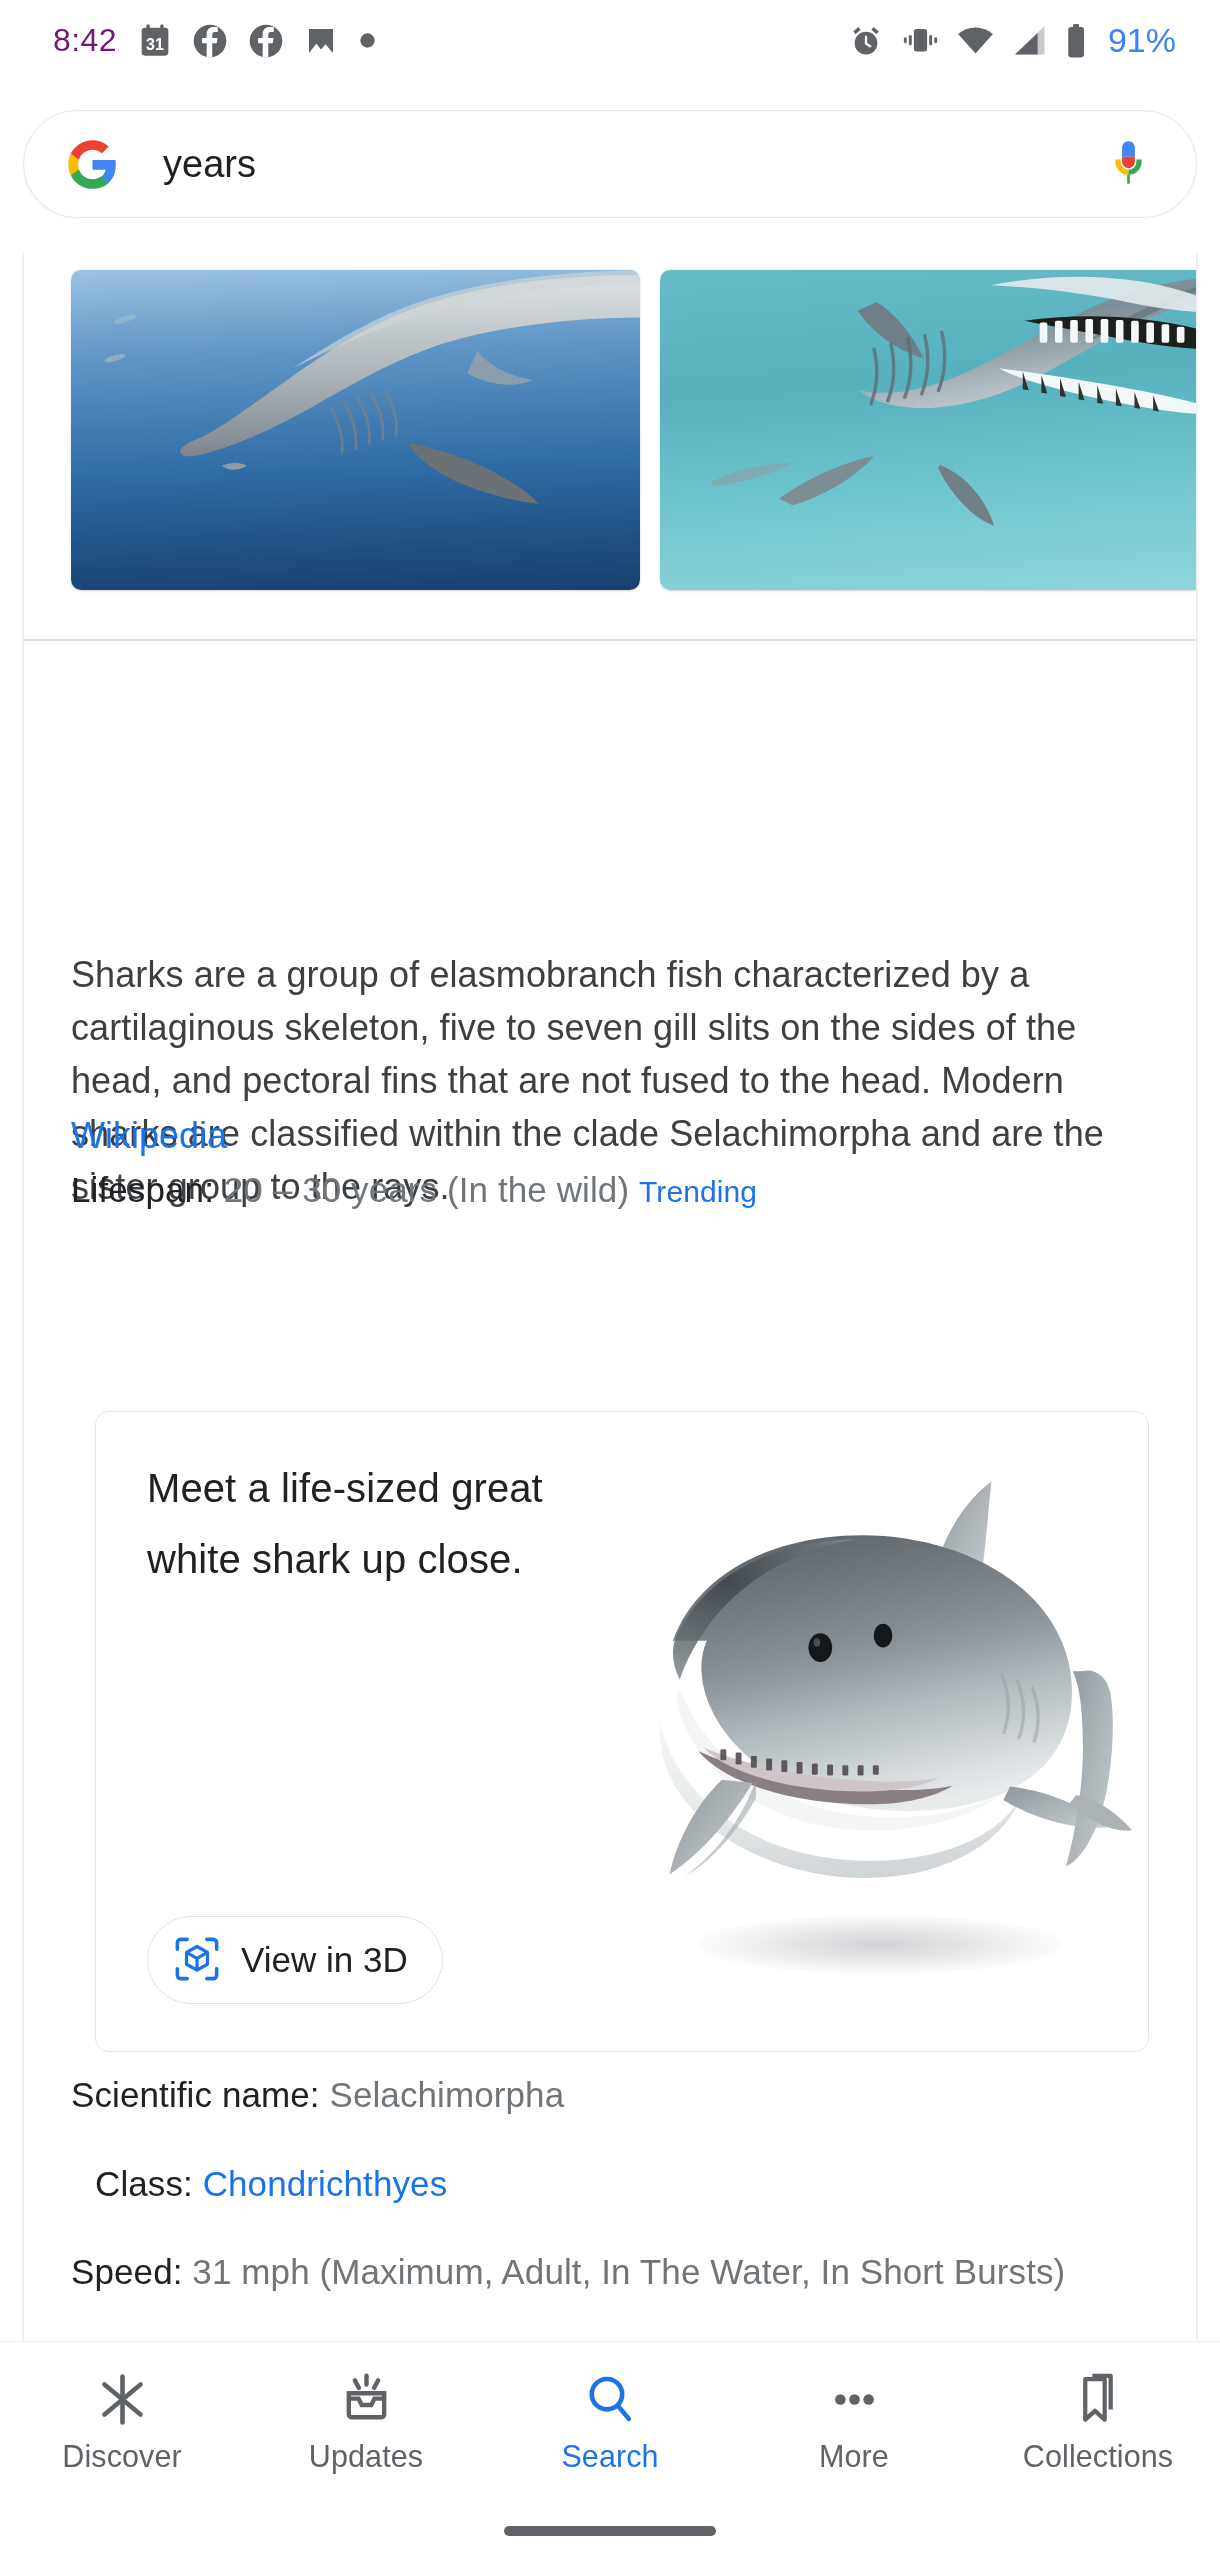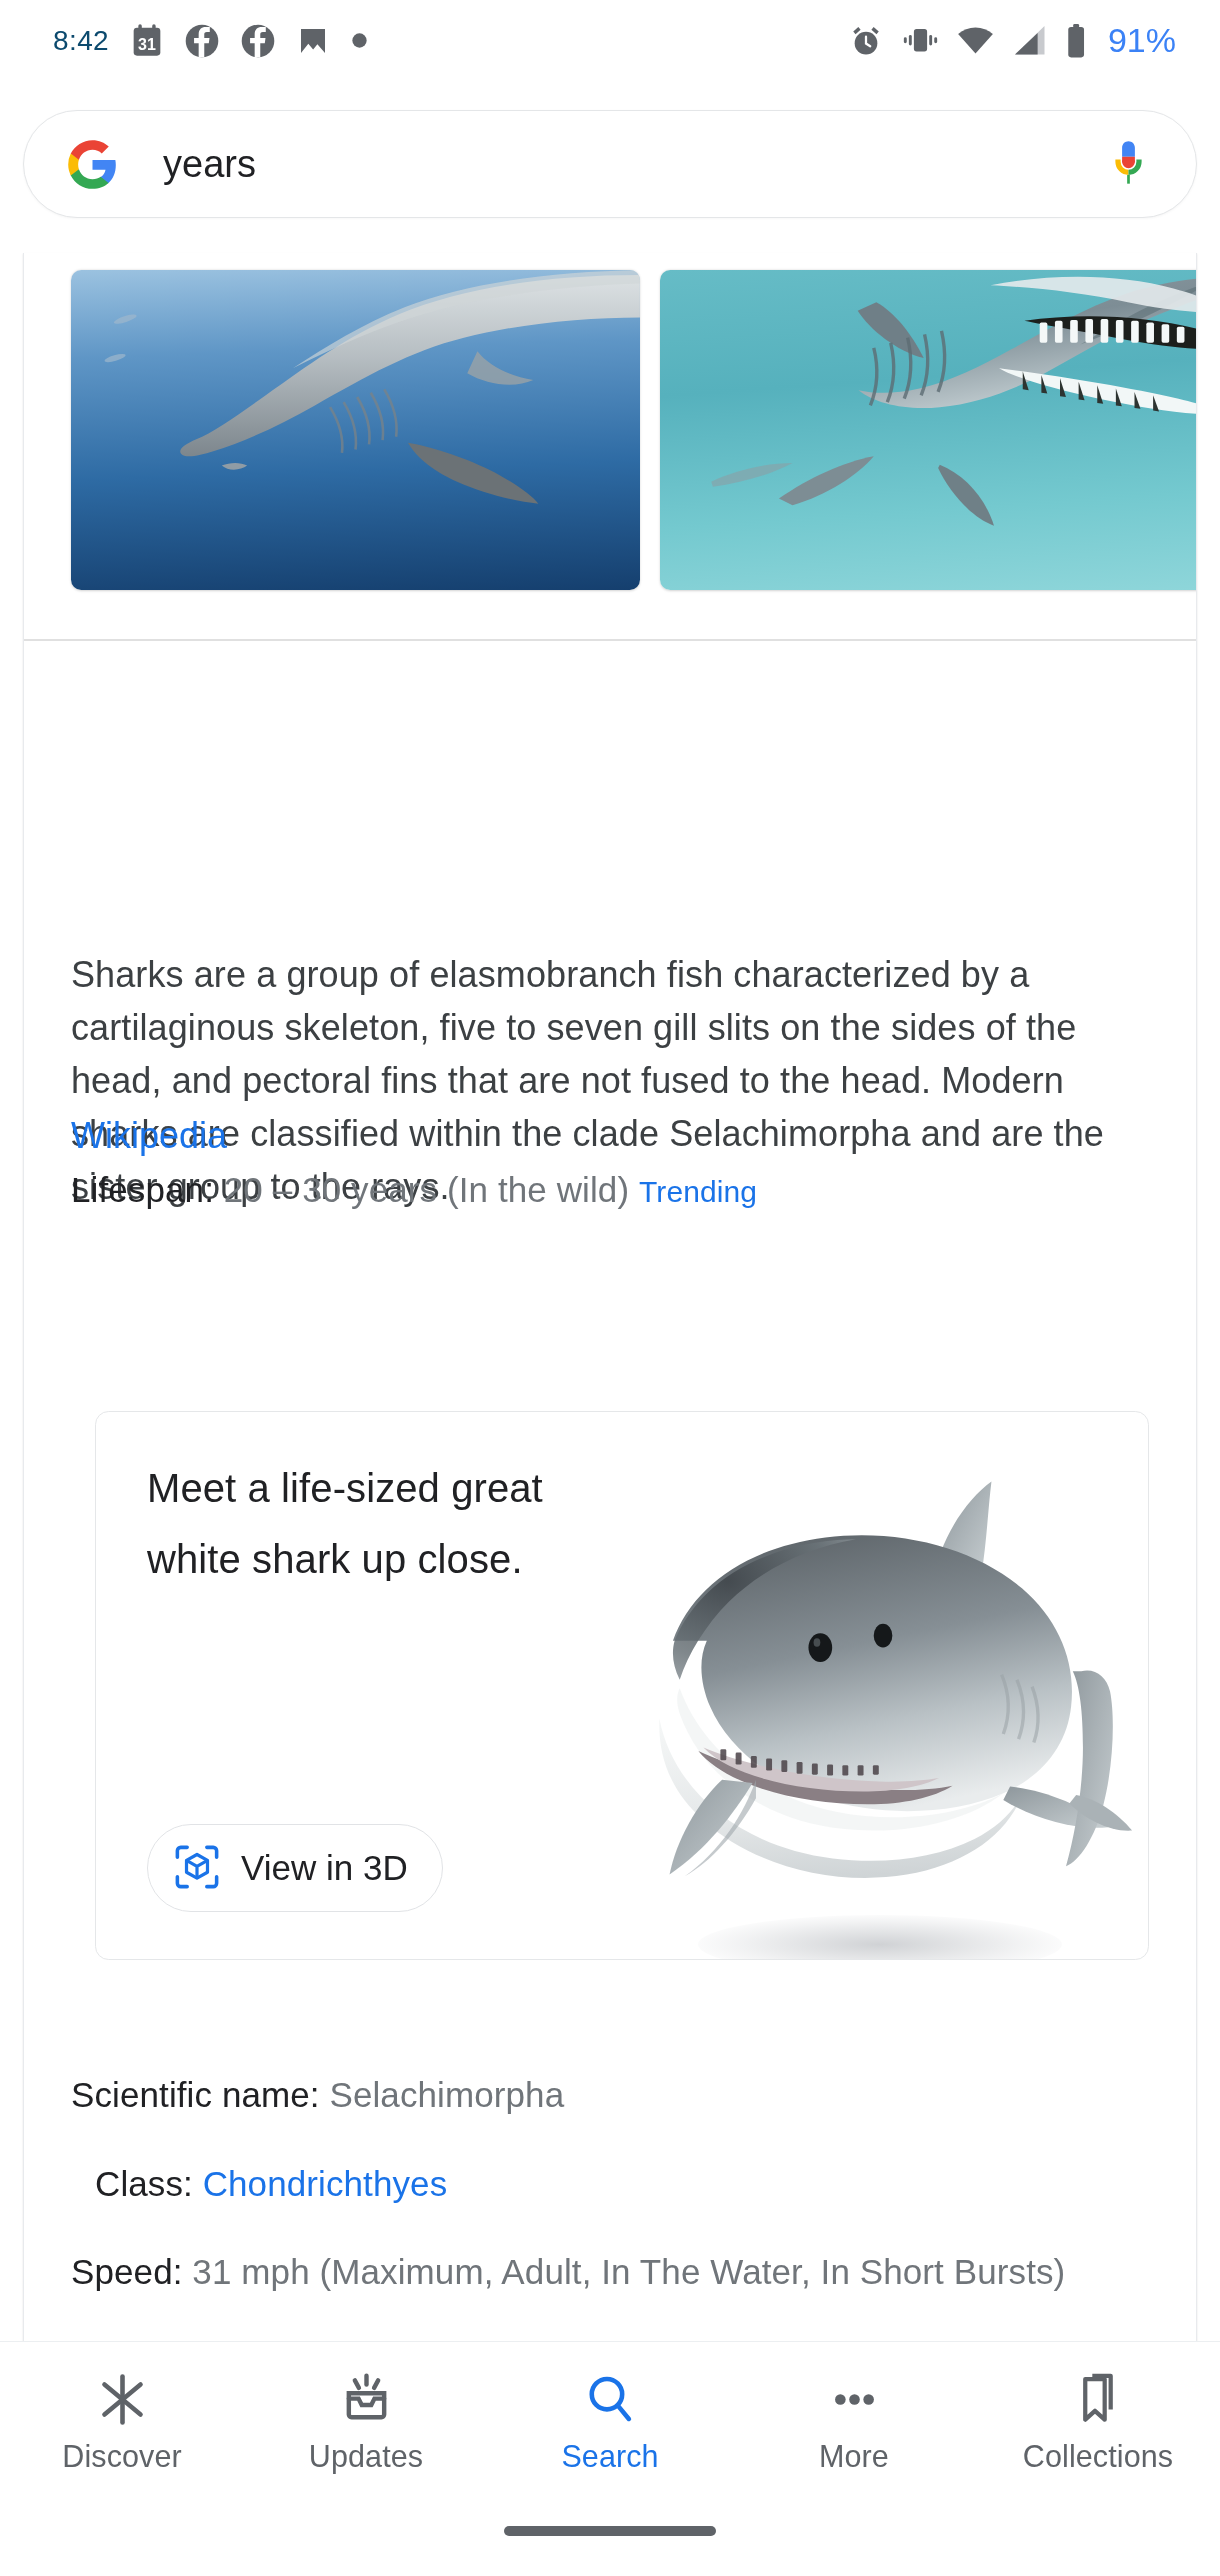--- a/index.html
+++ b/index.html
@@ -11,21 +11,21 @@
     overflow: hidden;
   }
   #screen { position: relative; width: 1220px; height: 2576px; background:#fff; }
 
   
   .statusbar {
     position: absolute; left: 0; top: 0; width: 1220px; height: 81px;
     display: flex; align-items: center; background: #ffffff;
   }
   .sb-left { display: flex; align-items: center; gap: 22px; margin-left: 53px; }
-  .sb-time { font-size: 28px; color: #0c4a6e; letter-spacing: 0.4px; font-weight: 400; }
+  .sb-time { font-size: 32px; color: #701a75; letter-spacing: 0.4px; font-weight: 400; }
   .sb-right { margin-left: auto; margin-right: 44px; display: flex; align-items: center; gap: 18.6px; }
   .sb-battery-text { font-size: 34px; color: #3b82f6; font-weight: 500; margin-left: 3.4px;}
   .sbicon { display:flex; align-items:center; justify-content:center; }
 
   
   .searchbar {
     position: absolute; left: 23px; top: 110px; width: 1174px; height: 108px;
     border: 1.7px solid #e4e6e8; border-radius: 54px; background: #fff;
     display: flex; align-items: center;
     box-shadow: 0 0.8px 2.5px rgba(0,0,0,0.04);
@@ -72,21 +72,21 @@
 
   
   .factline { position: absolute; left: 47px; font-size: 35px; line-height: 47px; letter-spacing:0.1px; }
   .fkey  { color: #202124; }
   .fval  { color: #70757a; }
   .flink { color: #1a73e8; }
   .ftrend { color: #1a73e8; font-size: 30px; }
 
   
   .card3d {
-    position: absolute; left: 71px; top: 1158px; width: 1054px; height: 549px;
+    position: absolute; left: 71px; top: 1158px; width: 1054px; height: 641px;
     border: 1.7px solid #e5e7e9; border-radius: 13.6px; background: #fff; overflow: hidden;
   }
   .card3d-title {
     position: absolute; left: 51px; top: 41px; width: 475px;
     font-size: 40px; line-height: 71px; color: #202124; letter-spacing: 0.1px;
   }
   .view3d-btn {
     position: absolute; left: 51px; bottom: 47px; height: 88px; padding: 0 34px 0 27px;
     border: 1.7px solid #e1e3e6; border-radius: 44px; background: #fff;
     display: flex; align-items: center; gap: 22px;

